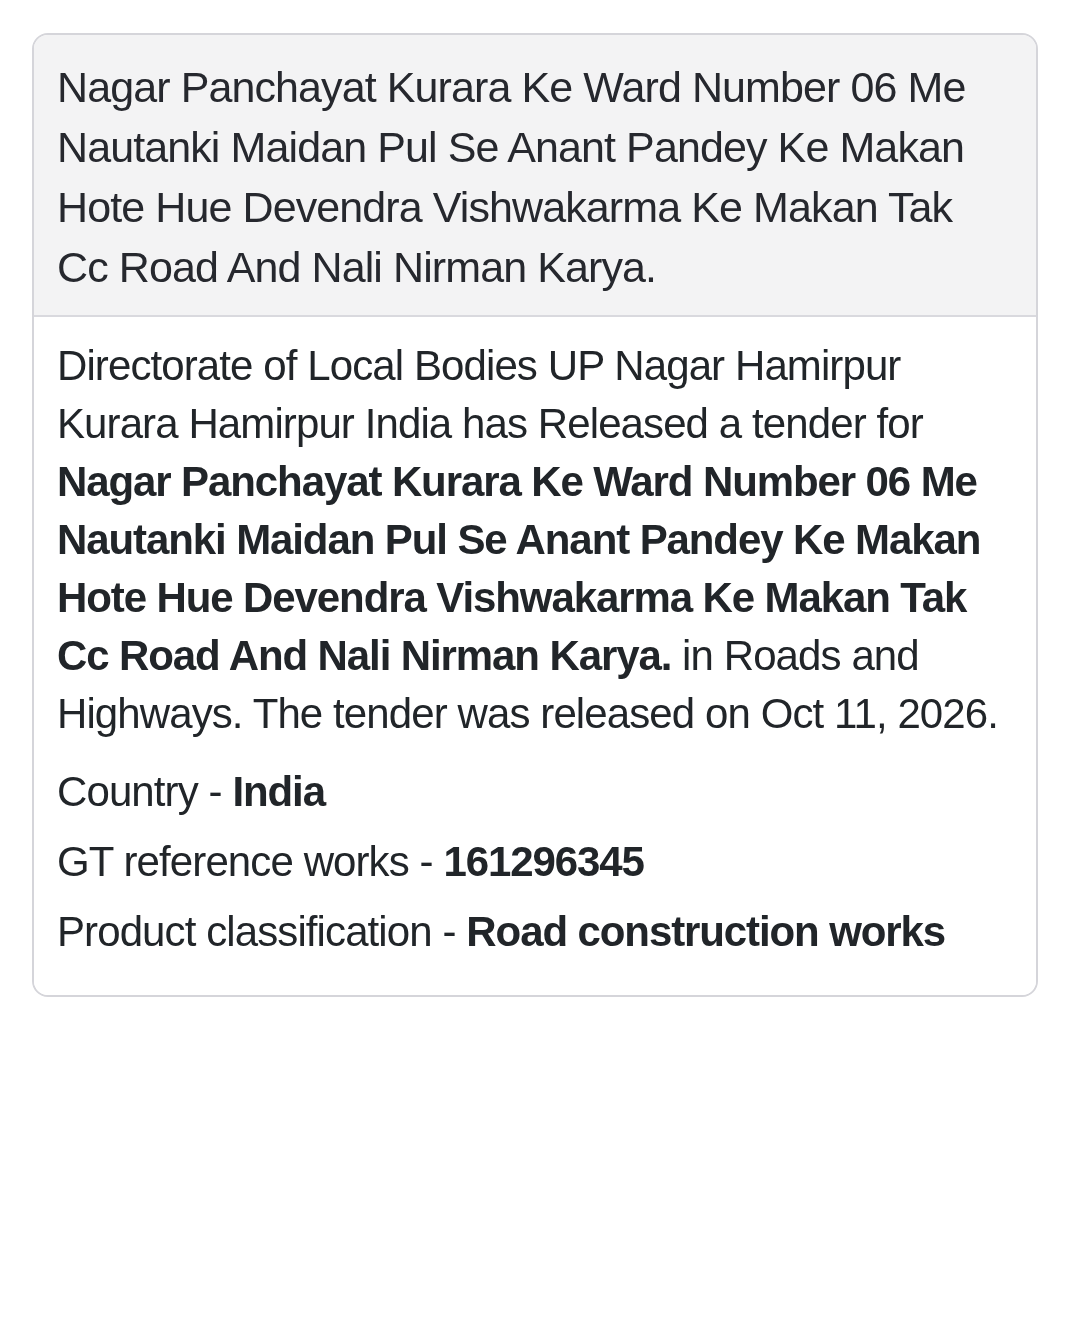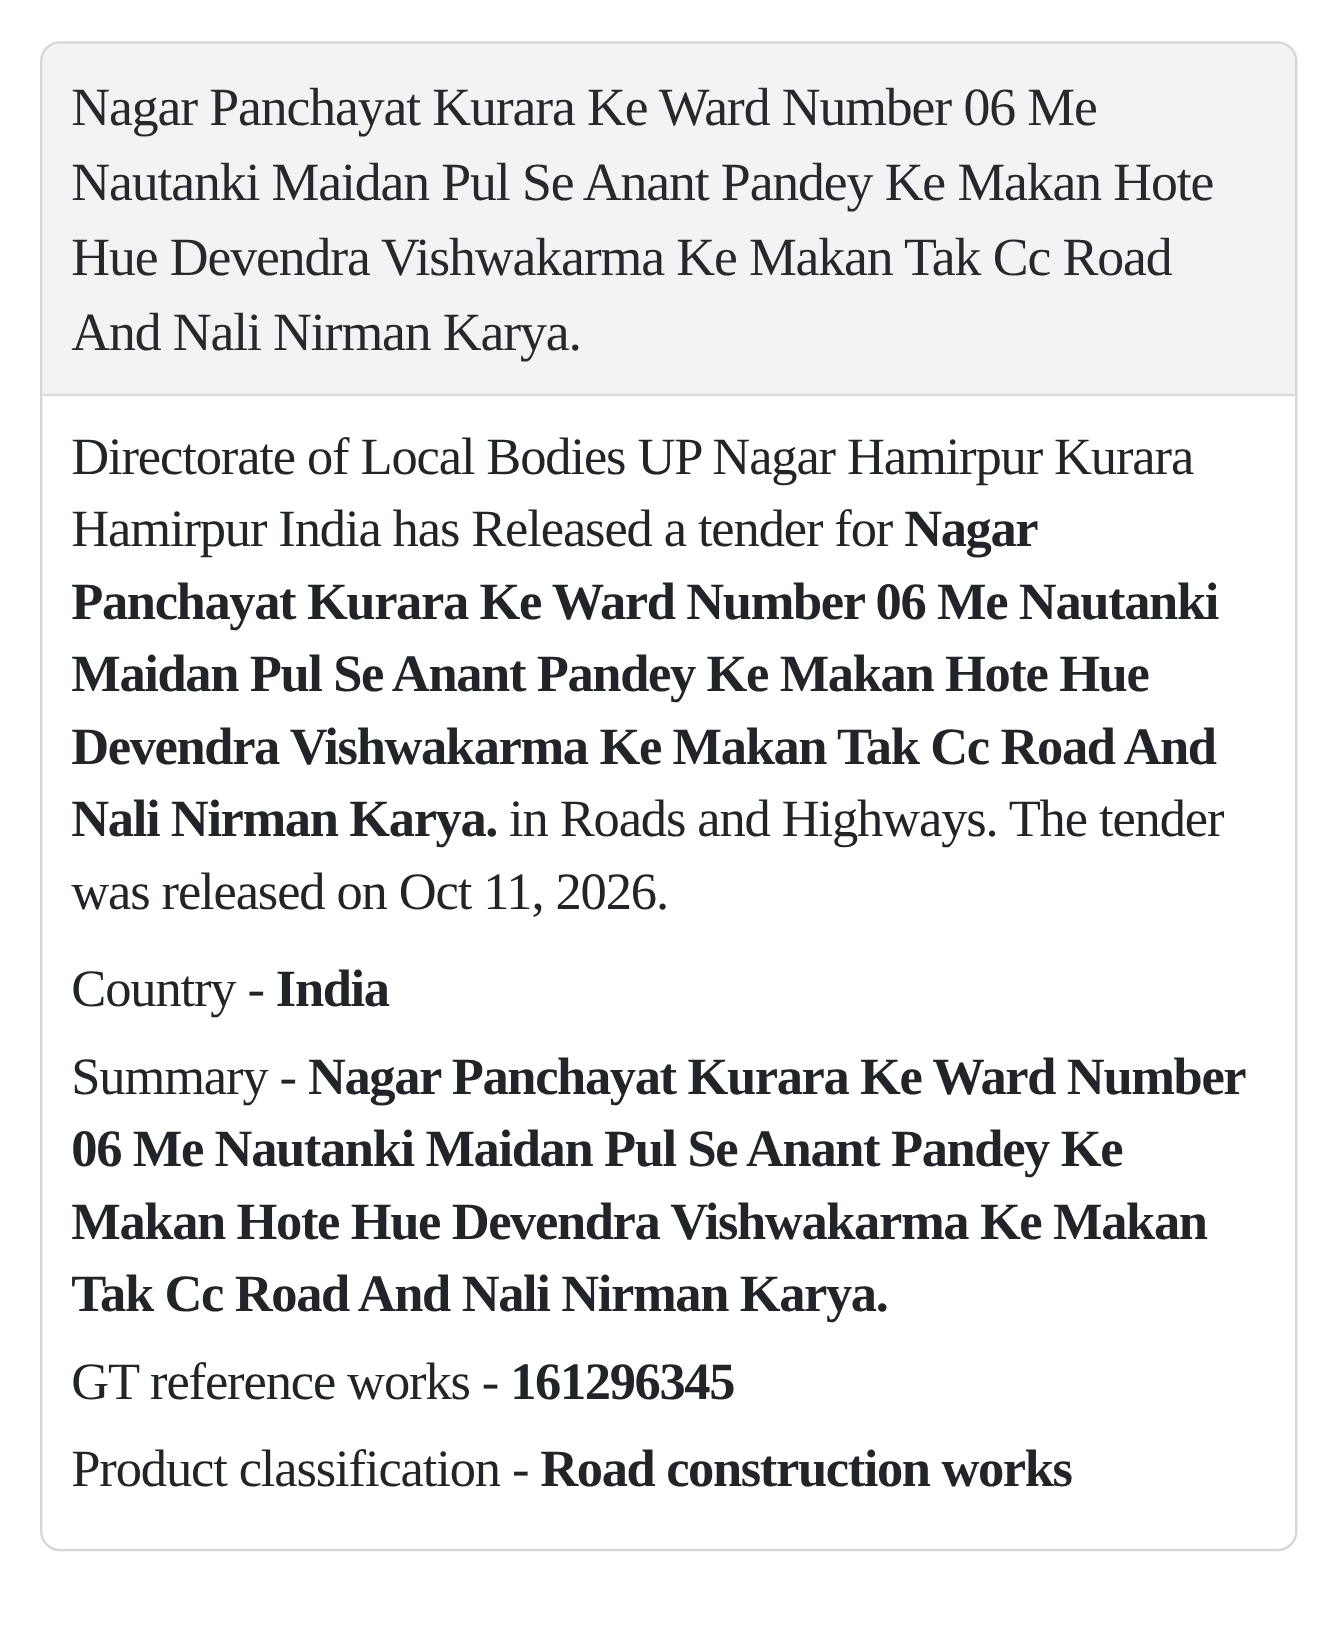--- a/index.html
+++ b/index.html
@@ -9,21 +9,20 @@
     min-height: 1318px;
     font-family: "Liberation Sans", sans-serif;
     color: #212529;
     -webkit-font-smoothing: antialiased;
   }
   .page {
     position: relative;
     width: 1010px;
     min-height: 1318px;
     background: #ffffff;
-    font-family: Liberation Serif, serif;
   }
   .card {
     position: absolute;
     left: 32px;
     top: 33px;
     width: 1006px;
     background: #ffffff;
     border: 2px solid #d5d5da;
     border-radius: 16px;
     overflow: hidden;
@@ -61,21 +60,20 @@
     <header class="card-header">
       <div>Nagar Panchayat Kurara Ke Ward Number 06 Me Nautanki Maidan Pul Se Anant Pandey Ke Makan Hote Hue Devendra Vishwakarma Ke Makan Tak Cc Road And Nali Nirman Karya.</div>
     </header>
 
     <div class="card-body">
 
       <p class="intro"><span>Directorate of Local Bodies UP Nagar Hamirpur Kurara Hamirpur India has Released a tender for </span><strong>Nagar Panchayat Kurara Ke Ward Number 06 Me Nautanki Maidan Pul Se Anant Pandey Ke Makan Hote Hue Devendra Vishwakarma Ke Makan Tak Cc Road And Nali Nirman Karya.</strong><span> in Roads and Highways. The tender was released on Oct 11, 2026.</span></p>
 
       <p class="field"><span class="label">Country</span><span class="sep"> - </span><strong>India</strong></p>
 
-      <p class="field"><span class="label">Summary</span><span class="sep"> - </span><strong>Nagar Panchayat Kurara Ke Ward Number 06 Me Nautanki Maidan Pul Se Anant Pandey Ke Makan Hote Hue Devendra Vishwakarma Ke Makan Tak Cc Road And Nali Nirman Karya.</strong></p>
 
 
       <p class="field"><span class="label">GT reference works</span><span class="sep"> - </span><strong>161296345</strong></p>
 
       <p class="field"><span class="label">Product classification</span><span class="sep"> - </span><strong>Road construction works</strong></p>
 
     </div>
   </section>
 </main>
 

